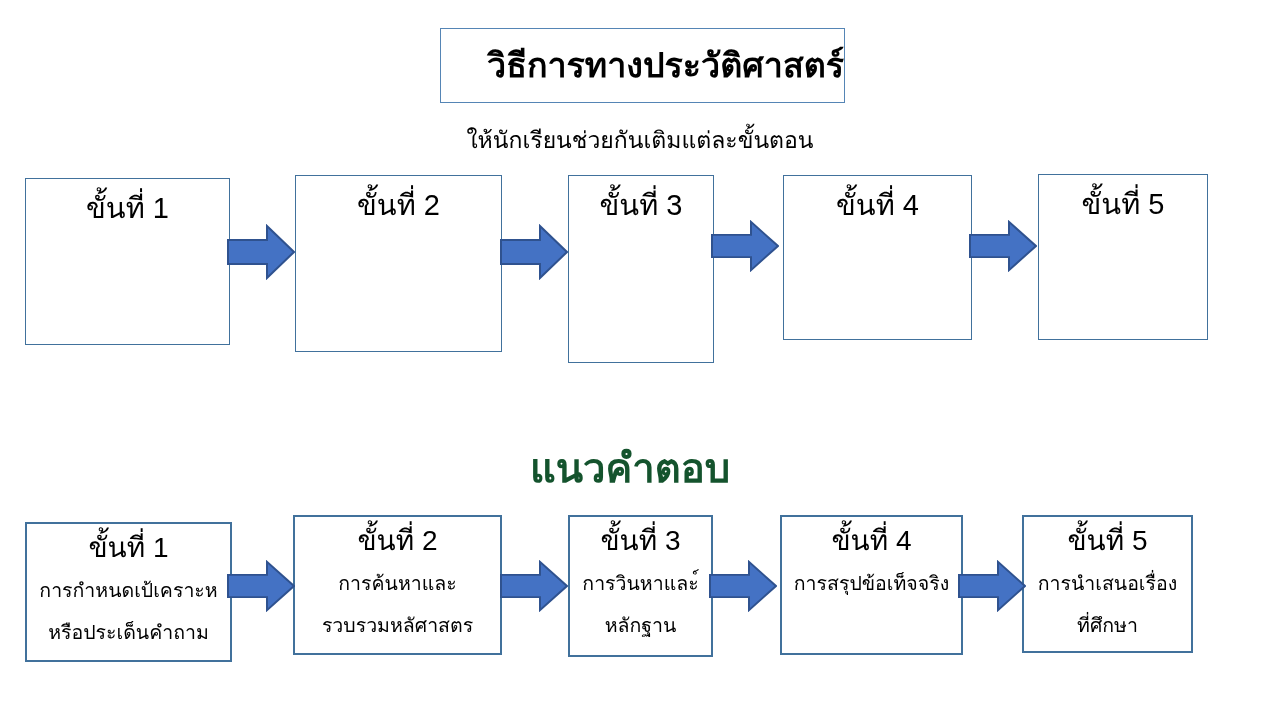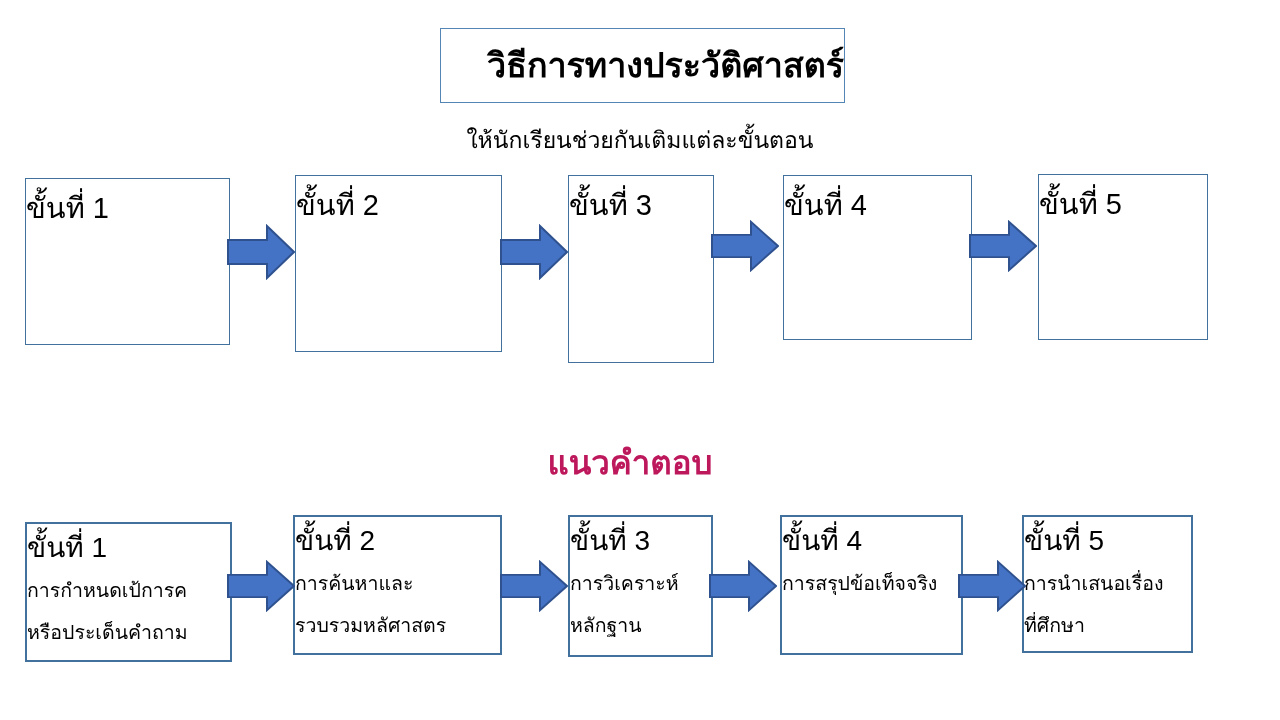--- a/index.html
+++ b/index.html
@@ -12,25 +12,25 @@
     border:1.5px solid #5585b5;box-sizing:border-box;
     display:flex;align-items:center;justify-content:flex-end;
     font-size:34px;font-weight:bold;line-height:1.3;white-space:nowrap;
   }
   .subtitle{
     position:absolute;left:0;top:122px;width:1280px;text-align:center;
     font-size:23px;font-weight:normal;line-height:1.6;
   }
   .answer-heading{
     position:absolute;left:0;top:438px;width:1260px;text-align:center;
-    font-size:33px;font-weight:bold;color:#be185d;line-height:1.5;
+    font-size:40px;font-weight:bold;color:#14532d;line-height:1.5;
   }
   .step-box{
     position:absolute;background:#fff;box-sizing:border-box;
-    border:1.5px solid #41719C;text-align:left;
+    border:1.5px solid #41719C;text-align:center;
   }
   .step-box .hdr{
     display:block;padding-top:8px;font-size:29px;line-height:1.45;
   }
   
   .t1{left:25px;top:178px;width:205px;height:167px;}
   .t2{left:295px;top:175px;width:207px;height:177px;}
   .t3{left:568px;top:175px;width:146px;height:188px;}
   .t4{left:783px;top:175px;width:189px;height:165px;}
   .t5{left:1038px;top:174px;width:170px;height:166px;}
@@ -103,31 +103,31 @@
           <path d="M1 16 L40 16 L40 2 L67 28 L40 54 L40 40 L1 40 Z" fill="#4472C4" stroke="#2F528F" stroke-width="2"></path>
         </svg>
     </div>
   </div>
 
   <div class="answer-heading">แนวคำตอบ</div>
 
   <div class="answer">
     <div class="step-box b1">
       <span class="hdr">ขั้นที่ 1</span>
-      <span class="body-line">การกำหนดเป้การค</span>
+      <span class="body-line">การกำหนดเป้เคราะห</span>
       <span class="body-line">หรือประเด็นคำถาม</span>
     </div>
     <div class="step-box b2">
       <span class="hdr">ขั้นที่ 2</span>
       <span class="body-line">การค้นหาและ</span>
       <span class="body-line">รวบรวมหลัศาสตร</span>
     </div>
     <div class="step-box b3">
       <span class="hdr">ขั้นที่ 3</span>
-      <span class="body-line">การวิเคราะห์</span>
+      <span class="body-line">การวินหาและ์</span>
       <span class="body-line">หลักฐาน</span>
     </div>
     <div class="step-box b4">
       <span class="hdr">ขั้นที่ 4</span>
       <span class="body-line">การสรุปข้อเท็จจริง</span>
     </div>
     <div class="step-box b5">
       <span class="hdr">ขั้นที่ 5</span>
       <span class="body-line">การนำเสนอเรื่อง</span>
       <span class="body-line">ที่ศึกษา</span>

